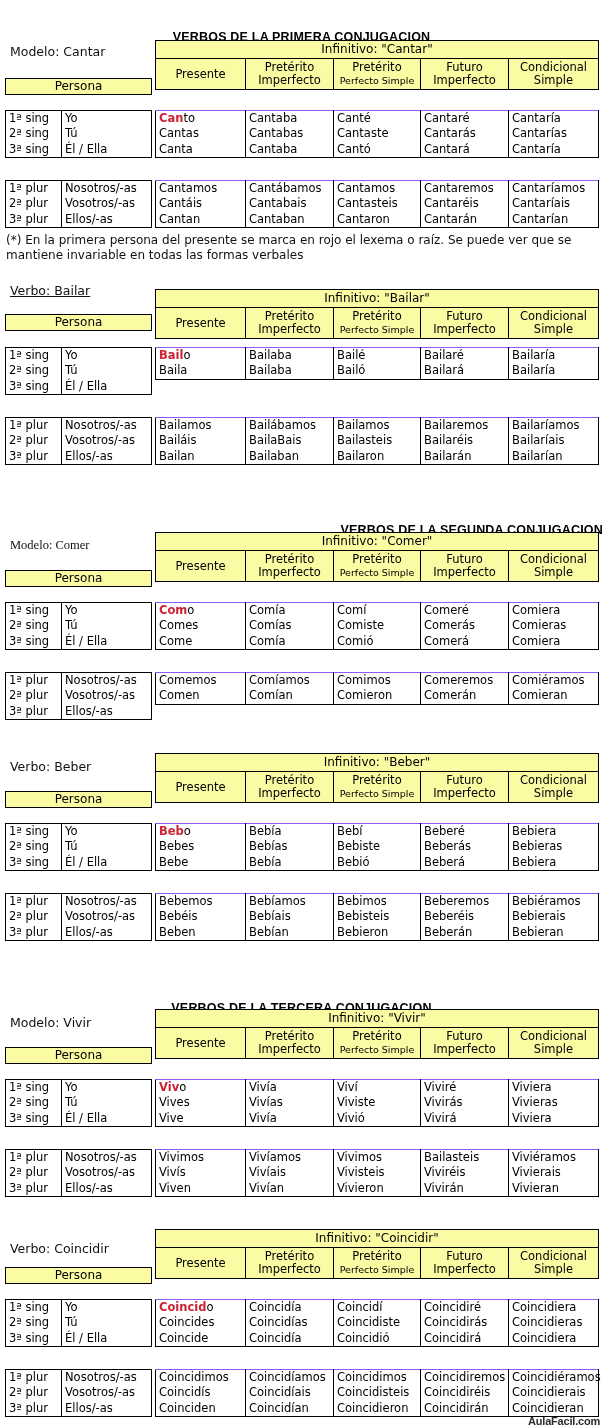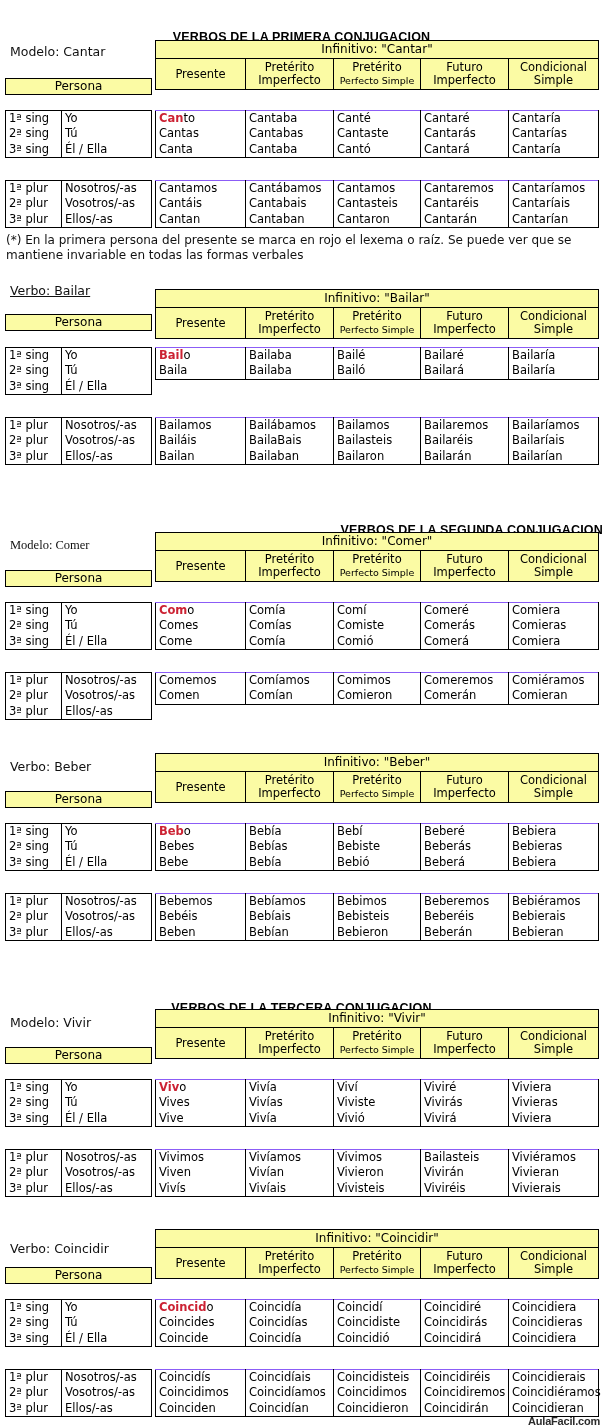--- a/index.html
+++ b/index.html
@@ -808,33 +808,33 @@
       </colgroup>
     <tbody>
         <tr>
       <td>Vivimos</td>
       <td>Vivíamos</td>
       <td>Vivimos</td>
       <td>Bailasteis</td>
       <td>Viviéramos</td>
     </tr>
     <tr>
+      <td>Vivís</td>
+      <td>Vivíais</td>
+      <td>Vivisteis</td>
+      <td>Viviréis</td>
+      <td>Vivierais</td>
+    </tr>
+    <tr>
       <td>Viven</td>
       <td>Vivían</td>
       <td>Vivieron</td>
       <td>Vivirán</td>
       <td>Vivieran</td>
     </tr>
-    <tr>
-      <td>Vivís</td>
-      <td>Vivíais</td>
-      <td>Vivisteis</td>
-      <td>Viviréis</td>
-      <td>Vivierais</td>
-    </tr>
   </tbody>
     </table>
 
   <div class="verb-label" style="left:10px;top:1241px;">Verbo: Coincidir</div>
   <div class="persona-box" style="top:1267px;">Persona</div>
 
   <table class="hdr" style="top:1229px;">
     <colgroup>
         <col style="width:90px">
         <col style="width:88px">
@@ -938,34 +938,34 @@
   <table class="conj" style="top:1369px;">
     <colgroup>
         <col style="width:90px">
         <col style="width:88px">
         <col style="width:87px">
         <col style="width:88px">
         <col style="width:90px">
       </colgroup>
     <tbody>
         <tr>
+      <td>Coincidimos</td>
+      <td>Coincidíamos</td>
+      <td>Coincidimos</td>
+      <td>Coincidiremos</td>
+      <td>Coincidiéramos</td>
+    </tr>
+    <tr>
       <td>Coincidís</td>
       <td>Coincidíais</td>
       <td>Coincidisteis</td>
       <td>Coincidiréis</td>
       <td>Coincidierais</td>
     </tr>
     <tr>
-      <td>Coincidimos</td>
-      <td>Coincidíamos</td>
-      <td>Coincidimos</td>
-      <td>Coincidiremos</td>
-      <td>Coincidiéramos</td>
-    </tr>
-    <tr>
       <td>Coinciden</td>
       <td>Coincidían</td>
       <td>Coincidieron</td>
       <td>Coincidirán</td>
       <td>Coincidieran</td>
     </tr>
   </tbody>
     </table>
 
   <div class="watermark"><span>AulaFacil</span><span class="dotcom">.com</span></div>

